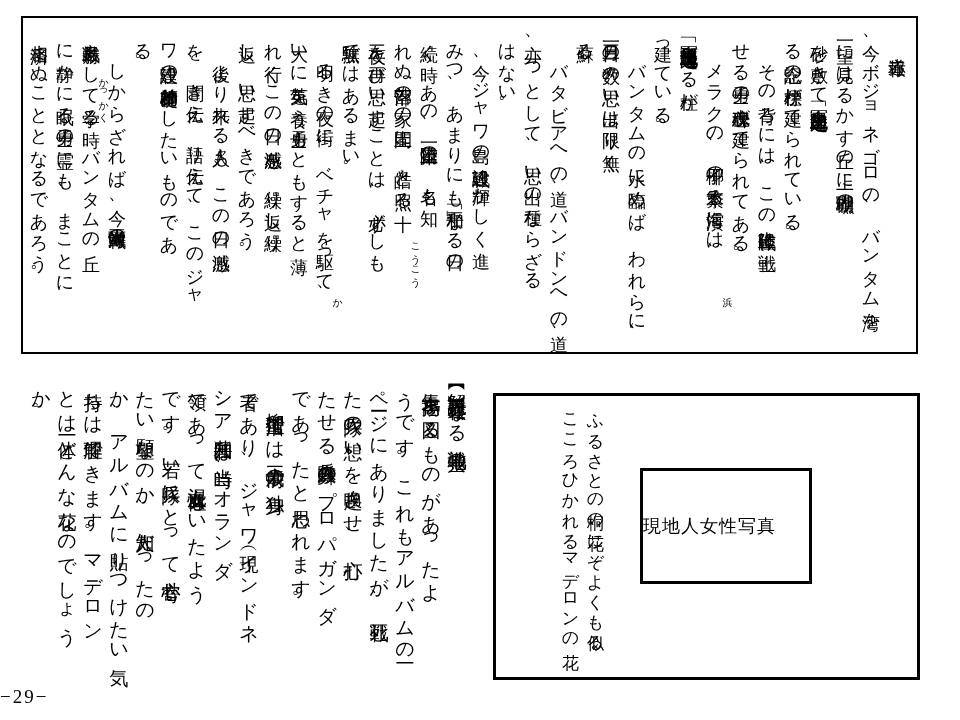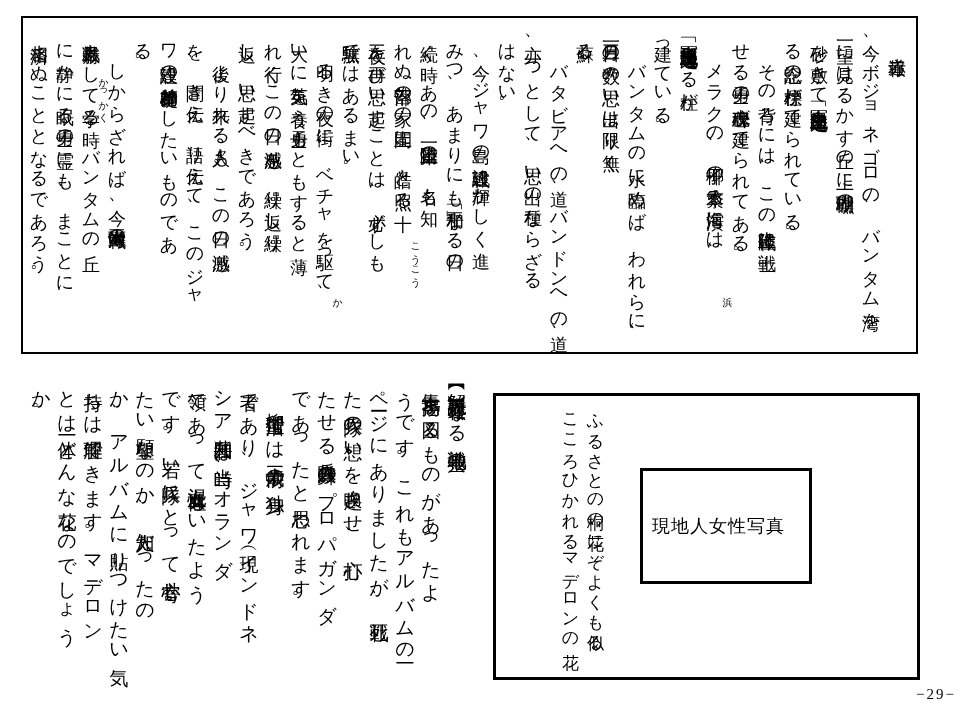--- a/index.html
+++ b/index.html
@@ -84,29 +84,28 @@
     position: absolute;
     left: 144px; top: 72px;
     width: 166px; height: 110px;
     border: 3px solid #000;
     display: flex;
     align-items: center;
   }
   .photo-label {
     font-size: 18px;
     letter-spacing: 1px;
-    padding-left: 9px;
     white-space: nowrap;
   }
 
   .page-number {
     position: absolute;
-    left: 0; right: 4px; top: 686px;
-    text-align: right;
-    font-size: 15px;
+    left: 0; right: 16px; top: 686px;
+    text-align: left;
+    font-size: 19px;
     letter-spacing: 2px;
   }
 </style>
 </head>
 <body>
 
 <div class="page">
 
   <div class="report-box">
     <div class="vtext report-text">

